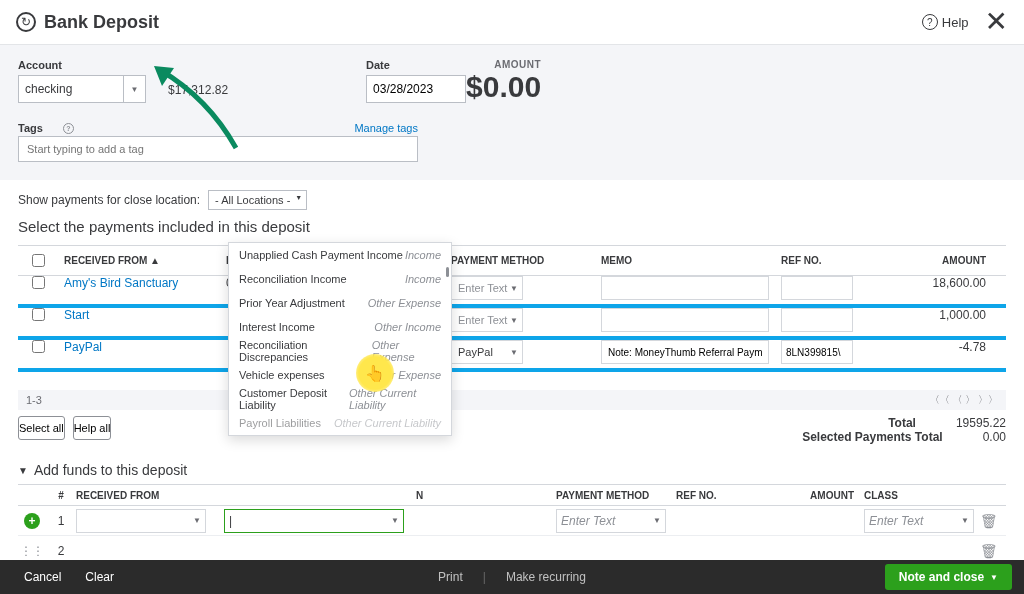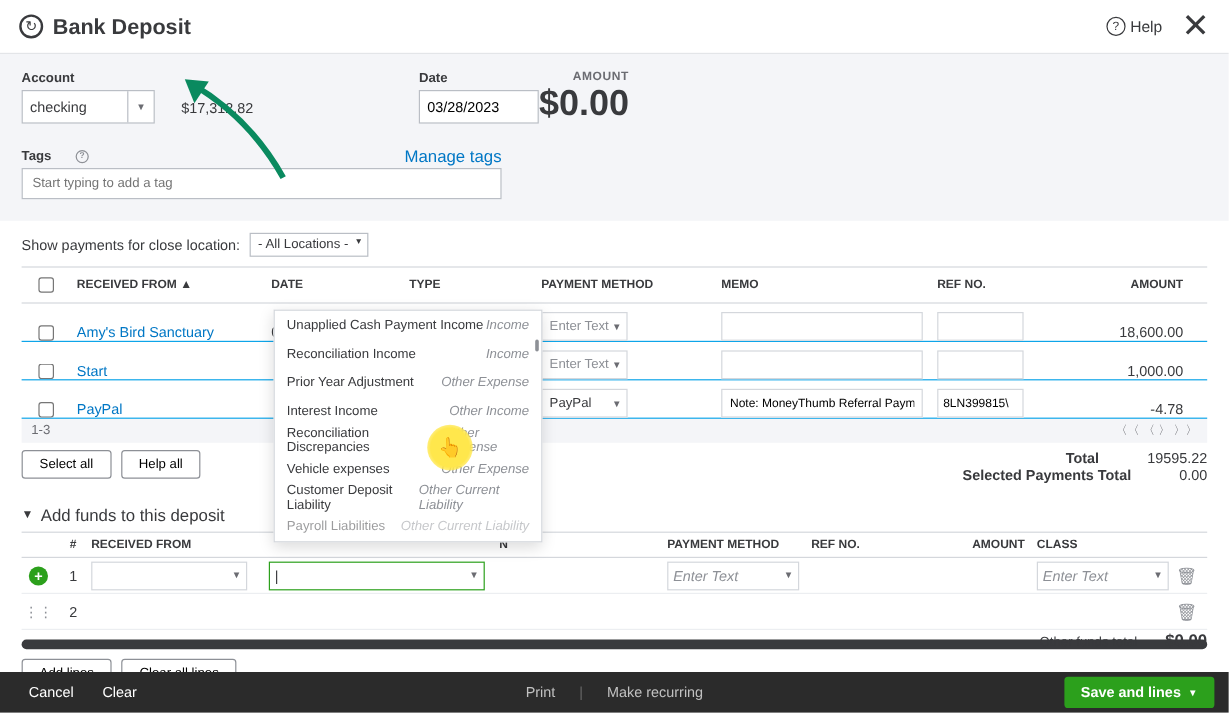--- a/index.html
+++ b/index.html
@@ -13,34 +13,34 @@
 .help-link { display: flex; align-items: center; gap: 4px; color: #393a3d; font-size: 13px; cursor: pointer; }
 .help-icon { width: 16px; height: 16px; border: 1.5px solid #393a3d; border-radius: 50%; display: inline-flex; align-items: center; justify-content: center; font-size: 10px; }
 .close-x { font-size: 28px; font-weight: 300; cursor: pointer; line-height: 1; }
 
 .gray-section { background: #f4f5f8; padding: 14px 18px 18px; }
 .top-row { display: flex; align-items: flex-start; }
 .field-group { display: flex; gap: 80px; align-items: flex-start; position: relative; }
 .field { display: flex; flex-direction: column; gap: 4px; }
 .field-label { font-size: 11px; font-weight: 600; }
 .select-box { height: 28px; border: 1px solid #babec5; background: #fff; display: flex; align-items: center; padding: 0 6px; font-size: 12px; position: relative; }
-.account-select { width: 111px; padding-right: 24px; }
+.account-select { width: 128px; padding-right: 24px; }
 .select-arrow { position: absolute; right: 0; top: 0; height: 26px; width: 22px; border-left: 1px solid #babec5; display: flex; align-items: center; justify-content: center; color: #6b6c72; font-size: 8px; }
 .date-input { height: 28px; width: 100px; border: 1px solid #babec5; background: #fff; padding: 0 6px; font-size: 12px; }
 .balance-text { font-size: 12px; color: #393a3d; position: relative; top: 24px; left: -58px; }
 
 .amount-display { text-align: right; }
 .amount-label { font-size: 10px; color: #6b6c72; font-weight: 600; letter-spacing: 0.5px; }
 .amount-value { font-size: 30px; font-weight: 700; }
 
 .tags-row { margin-top: 18px; max-width: 400px; }
 .tags-header { display: flex; justify-content: space-between; align-items: center; margin-bottom: 2px; }
 .tags-label { font-size: 11px; font-weight: 600; display: flex; align-items: center; gap: 20px; }
 .info-icon { width: 11px; height: 11px; border: 1px solid #8d9096; border-radius: 50%; display: inline-flex; align-items: center; justify-content: center; font-size: 7px; color: #8d9096; }
-.manage-tags { font-size: 14px; color: #0077c5; cursor: pointer; }
+.manage-tags { font-size: 11px; color: #0077c5; cursor: pointer; }
 .tags-input { width: 100%; height: 26px; border: 1px solid #babec5; background: #fff; padding: 0 8px; font-size: 11px; color: #8d9096; }
 
 .arrow-svg { position: absolute; left: 148px; top: 58px; pointer-events: none; }
 
 .main-content { padding: 10px 18px 0; }
 .location-row { display: flex; align-items: center; gap: 8px; font-size: 12px; margin-bottom: 8px; }
 .location-select { font-size: 11px; padding: 3px 16px 3px 6px; border: 1px solid #babec5; background: #fff; position: relative; }
 
 .section-heading { font-size: 15px; font-weight: 400; margin: 6px 0 10px; }
 
@@ -48,33 +48,33 @@
 .table-header-row { display: flex; align-items: center; height: 30px; font-size: 10px; font-weight: 700; color: #393a3d; border-bottom: 1px solid #d4d7dc; text-transform: uppercase; }
 .col-check { width: 40px; display: flex; justify-content: center; }
 .col-received { width: 168px; padding-left: 6px; }
 .col-date { width: 115px; }
 .col-type { width: 110px; }
 .col-payment { width: 150px; }
 .col-memo { width: 180px; }
 .col-ref { width: 100px; }
 .col-amount { flex: 1; text-align: right; padding-right: 20px; }
 
-.table-row { display: flex; align-items: flex-end; height: 32px; border-bottom: 1px solid #0ea5e9; font-size: 12px; position: relative; }
+.table-row { display: flex; align-items: flex-start; height: 32px; border-bottom: 4px solid #0ea5e9; font-size: 12px; position: relative; }
 .table-link { color: #0077c5; cursor: pointer; }
 .small-select { height: 24px; width: 72px; border: 1px solid #d4d7dc; background: #fff; font-size: 11px; color: #8d9096; display: flex; align-items: center; justify-content: space-between; padding: 0 4px 0 6px; }
 .small-input { height: 24px; width: 168px; border: 1px solid #d4d7dc; background: #fff; font-size: 10px; padding: 0 6px; }
 .ref-input { height: 24px; width: 72px; border: 1px solid #d4d7dc; background: #fff; font-size: 10px; padding: 0 4px; }
 .payment-cell { display: flex; gap: 4px; }
 .mini-caret { font-size: 8px; color: #6b6c72; }
 
-.pager-row { display: flex; justify-content: space-between; align-items: center; height: 20px; font-size: 11px; color: #6b6c72; background: #f4f5f8; padding: 0 8px; }
+.pager-row { display: flex; justify-content: space-between; align-items: center; height: 20px; font-size: 11px; color: #6b6c72; background: #f4f5f8; padding: 0 8px; margin-top: 18px; }
 .pager-arrows { display: flex; gap: 6px; font-size: 10px; }
 
 .btn-row { display: flex; gap: 8px; margin-top: 6px; align-items: flex-start; }
-.btn-outline { height: 24px; padding: 0 14px; border: 1px solid #8d9096; background: #fff; border-radius: 3px; font-size: 11px; cursor: pointer; }
+.btn-outline { height: 24px; padding: 0 0; border: 1px solid #8d9096; background: #fff; border-radius: 3px; font-size: 11px; cursor: pointer; }
 .totals-right { margin-left: auto; text-align: right; }
 .total-line { display: flex; justify-content: flex-end; gap: 40px; font-size: 12px; }
 .total-label { font-weight: 600; }
 
 .add-funds-heading { font-size: 14px; margin: 18px 0 6px; display: flex; align-items: center; gap: 6px; }
 .collapse-triangle { font-size: 10px; }
 
 .funds-header-row { display: flex; align-items: center; height: 22px; font-size: 10px; font-weight: 700; border-top: 1px solid #d4d7dc; border-bottom: 1px solid #d4d7dc; text-transform: uppercase; }
 .fcol-plus { width: 28px; }
 .fcol-num { width: 30px; text-align: center; }
@@ -102,21 +102,21 @@
 .other-funds-val { font-size: 14px; font-weight: 700; }
 
 .footer-bar { position: absolute; bottom: 0; left: 0; right: 0; height: 34px; background: #2b2b2b; display: flex; align-items: center; padding: 0 12px; color: #fff; font-size: 12px; }
 .footer-btn-text { cursor: pointer; padding: 0 12px; }
 .footer-center { position: absolute; left: 50%; transform: translateX(-50%); display: flex; gap: 8px; color: #c1c1c1; }
 .footer-center span { cursor: pointer; padding: 0 6px; }
 .footer-divider { color: #666; }
 .save-btn { margin-left: auto; background: #2ca01c; color: #fff; height: 26px; border: none; border-radius: 3px; padding: 0 14px; font-size: 12px; font-weight: 600; cursor: pointer; display: flex; align-items: center; gap: 6px; }
 
 
-.dropdown-popup { position: absolute; left: 228px; top: 258px; width: 224px; background: #fff; border: 1px solid #d4d7dc; box-shadow: 0 4px 12px rgba(0,0,0,0.15); z-index: 100; }
+.dropdown-popup { position: absolute; left: 228px; top: 242px; width: 224px; background: #fff; border: 1px solid #d4d7dc; box-shadow: 0 4px 12px rgba(0,0,0,0.15); z-index: 100; }
 .dd-item { display: flex; justify-content: space-between; align-items: center; height: 24px; padding: 0 10px; font-size: 11px; cursor: pointer; }
 .dd-cat { color: #8d9096; font-style: italic; }
 .dd-scroll-hint { position: absolute; right: 2px; top: 24px; width: 3px; height: 10px; background: #8d9096; border-radius: 2px; }
 
 
 .highlight-circle { position: absolute; left: 356px; top: 354px; width: 38px; height: 38px; background: radial-gradient(circle, #ffe74c 0%, #ffe74c 60%, rgba(255,231,76,0) 100%); border-radius: 50%; z-index: 200; display: flex; align-items: center; justify-content: center; pointer-events: none; }
 .cursor-hand { font-size: 16px; }
 
 input[type=checkbox] { width: 13px; height: 13px; }
 </style>
@@ -178,20 +178,21 @@
 
 <div class="main-content">
   <div class="location-row">
     <span>Show payments for close location:</span>
     <div class="location-select">
       <span>- All Locations -</span>
       <span style="position:absolute;right:4px;font-size:7px;">▼</span>
     </div>
   </div>
 
+  <div class="section-heading">Select the payments included in this deposit</div>
 
   <div class="payments-table">
     <div class="table-header-row">
       <div class="col-check">
           <input type="checkbox" style="">
         </div>
       <div class="col-received">RECEIVED FROM ▲</div>
       <div class="col-date">DATE</div>
       <div class="col-type">TYPE</div>
       <div class="col-payment">PAYMENT METHOD</div>
@@ -400,16 +401,16 @@
 
 <div class="footer-bar">
   <span class="footer-btn-text">Cancel</span>
   <span class="footer-btn-text">Clear</span>
   <div class="footer-center">
     <span>Print</span>
     <span class="footer-divider">|</span>
     <span>Make recurring</span>
   </div>
   <button class="save-btn">
-    <span>Save and lines</span>
+    <span>Note and close</span>
       <span style="font-size:8px">▼</span>
   </button>
 </div>
 
 </body></html>

